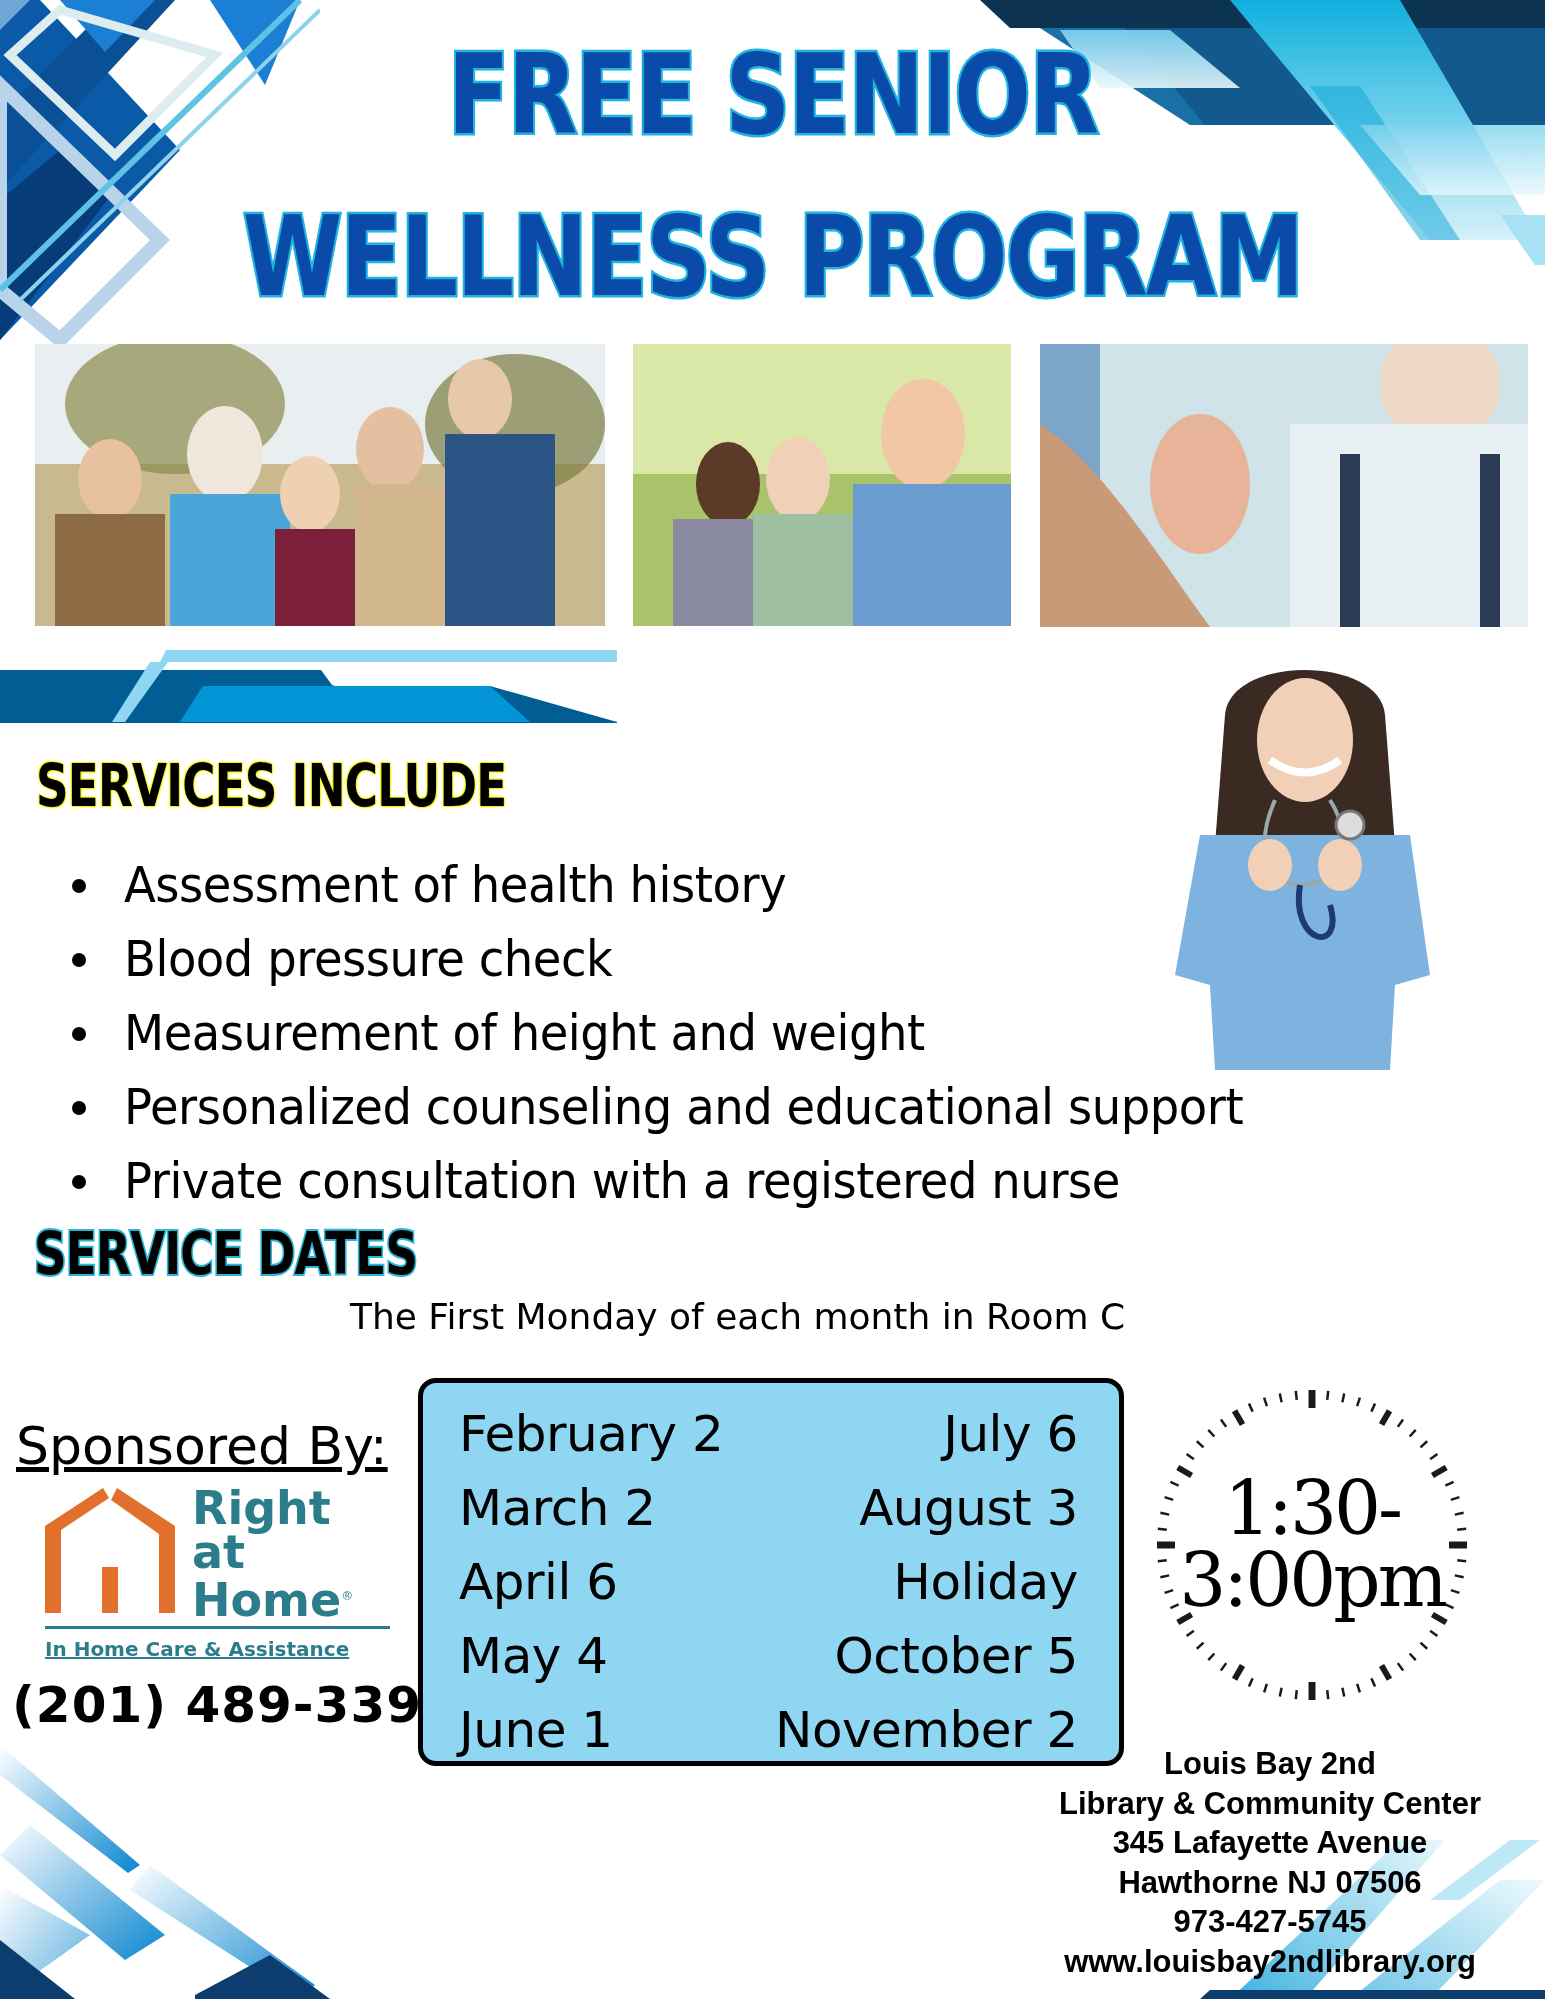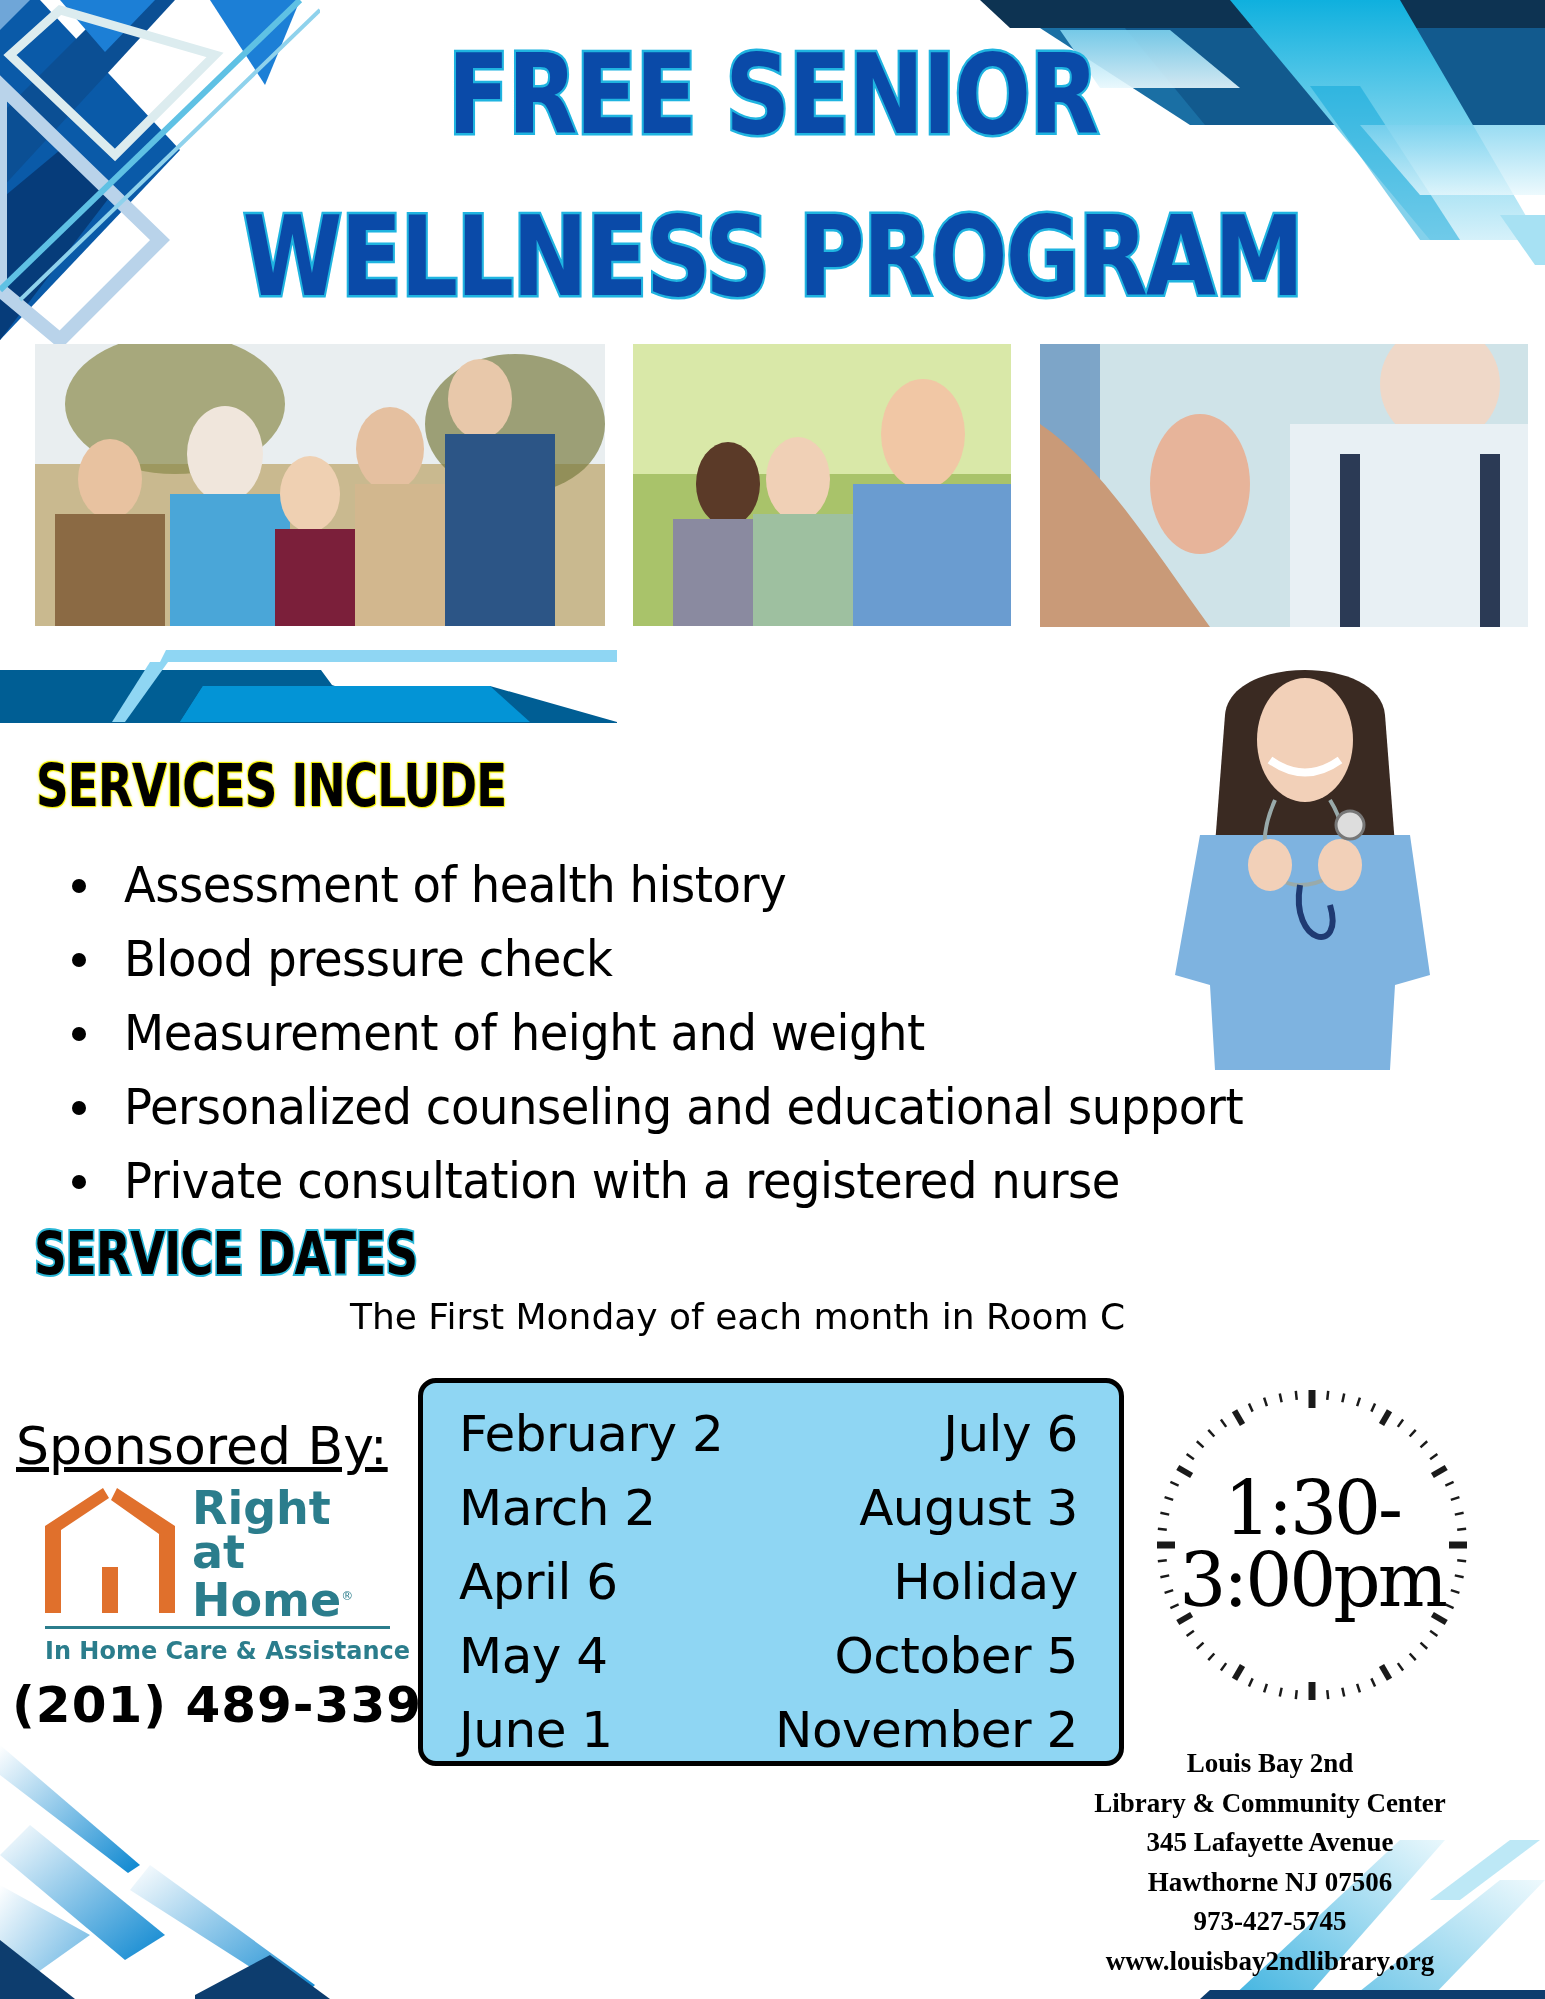--- a/index.html
+++ b/index.html
@@ -46,40 +46,40 @@
       position: absolute; left: 0; top: 31px; width: 14px; height: 14px; border-radius: 50%; background: #000;
     }
     .services-list li span.txt { display: inline-block; transform: scaleX(0.93); transform-origin: left center; }
 
     .subline { position: absolute; left: 0; width: 1475px; text-align: center; top: 1296px;
       font-size: 36px; font-family: "DejaVu Sans", sans-serif; }
 
     .sponsored { position: absolute; left: 16px; top: 1416px; font-size: 52px; font-family: "DejaVu Sans", sans-serif; text-decoration: underline; }
     .logo { position: absolute; left: 40px; top: 1480px; width: 350px; height: 185px; }
     .logo-word { position: absolute; left: 152px; font-family: "DejaVu Sans", sans-serif; font-weight: bold; color: #2b7d8c; font-size: 46px; line-height: 44px; }
-    .logo-tag { position: absolute; left: 5px; top: 157px; font-family: "DejaVu Sans", sans-serif; font-weight: bold; color: #2b7d8c; font-size: 24px; white-space: nowrap; }
+    .logo-tag { position: absolute; left: 5px; top: 157px; font-family: "DejaVu Sans", sans-serif; font-weight: bold; color: #2b7d8c; font-size: 20px; white-space: nowrap; text-decoration: underline; }
     .logo-rule { position: absolute; left: 5px; right: 0; top: 146px; height: 3px; background: #2b7d8c; }
     .sponsor-phone { position: absolute; left: 12px; top: 1676px; font-size: 50px; font-weight: bold; font-family: "DejaVu Sans", sans-serif; letter-spacing: 1px; }
 
     .dates-box {
       position: absolute; left: 418px; top: 1378px; width: 706px; height: 388px;
       background: #8fd6f3; border: 5px solid #000; border-radius: 18px; box-sizing: border-box;
     }
     .dates-col { position: absolute; top: 14px; }
     .dates-col.c1 { left: 36px; }
     .dates-col.c2 { left: 352px; text-align: right; }
     .date-item { font-size: 50px; line-height: 74px; font-family: "DejaVu Sans", sans-serif; white-space: nowrap; letter-spacing: -0.5px; }
 
     .clock { position: absolute; left: 1152px; top: 1385px; width: 320px; height: 320px; }
     .clock-time { position: absolute; left: 0; width: 320px; text-align: center; font-family: "DejaVu Serif", serif; font-size: 74px; line-height: 70px; letter-spacing: -3px; }
     .clock-time.t1 { top: 88px; }
     .clock-time.t2 { top: 160px; }
 
     .address { position: absolute; left: 1010px; width: 520px; top: 1744px; text-align: center; }
-    .address div { font-family: Liberation Serif, serif; font-weight: bold; font-size: 27px; line-height: 39.5px; white-space: nowrap; }
+    .address div { font-family: Liberation Sans, sans-serif; font-weight: bold; font-size: 31px; line-height: 39.5px; white-space: nowrap; }
   </style>
 </head>
 <body>
 
 <svg class="deco" style="left:0;top:0" width="320" height="380" viewBox="0 0 320 380">
   <polygon points="0,0 40,0 180,150 0,340" fill="#0a5aa8"></polygon>
   <polygon points="0,115 115,0 175,0 0,190" fill="#0b4f94"></polygon>
   <polygon points="0,200 60,150 115,190 0,340" fill="#063c7a"></polygon>
   <polygon points="60,0 155,0 105,52" fill="#1c7fd6"></polygon>
   <polygon points="210,0 300,0 265,85" fill="#1c7fd6"></polygon>

